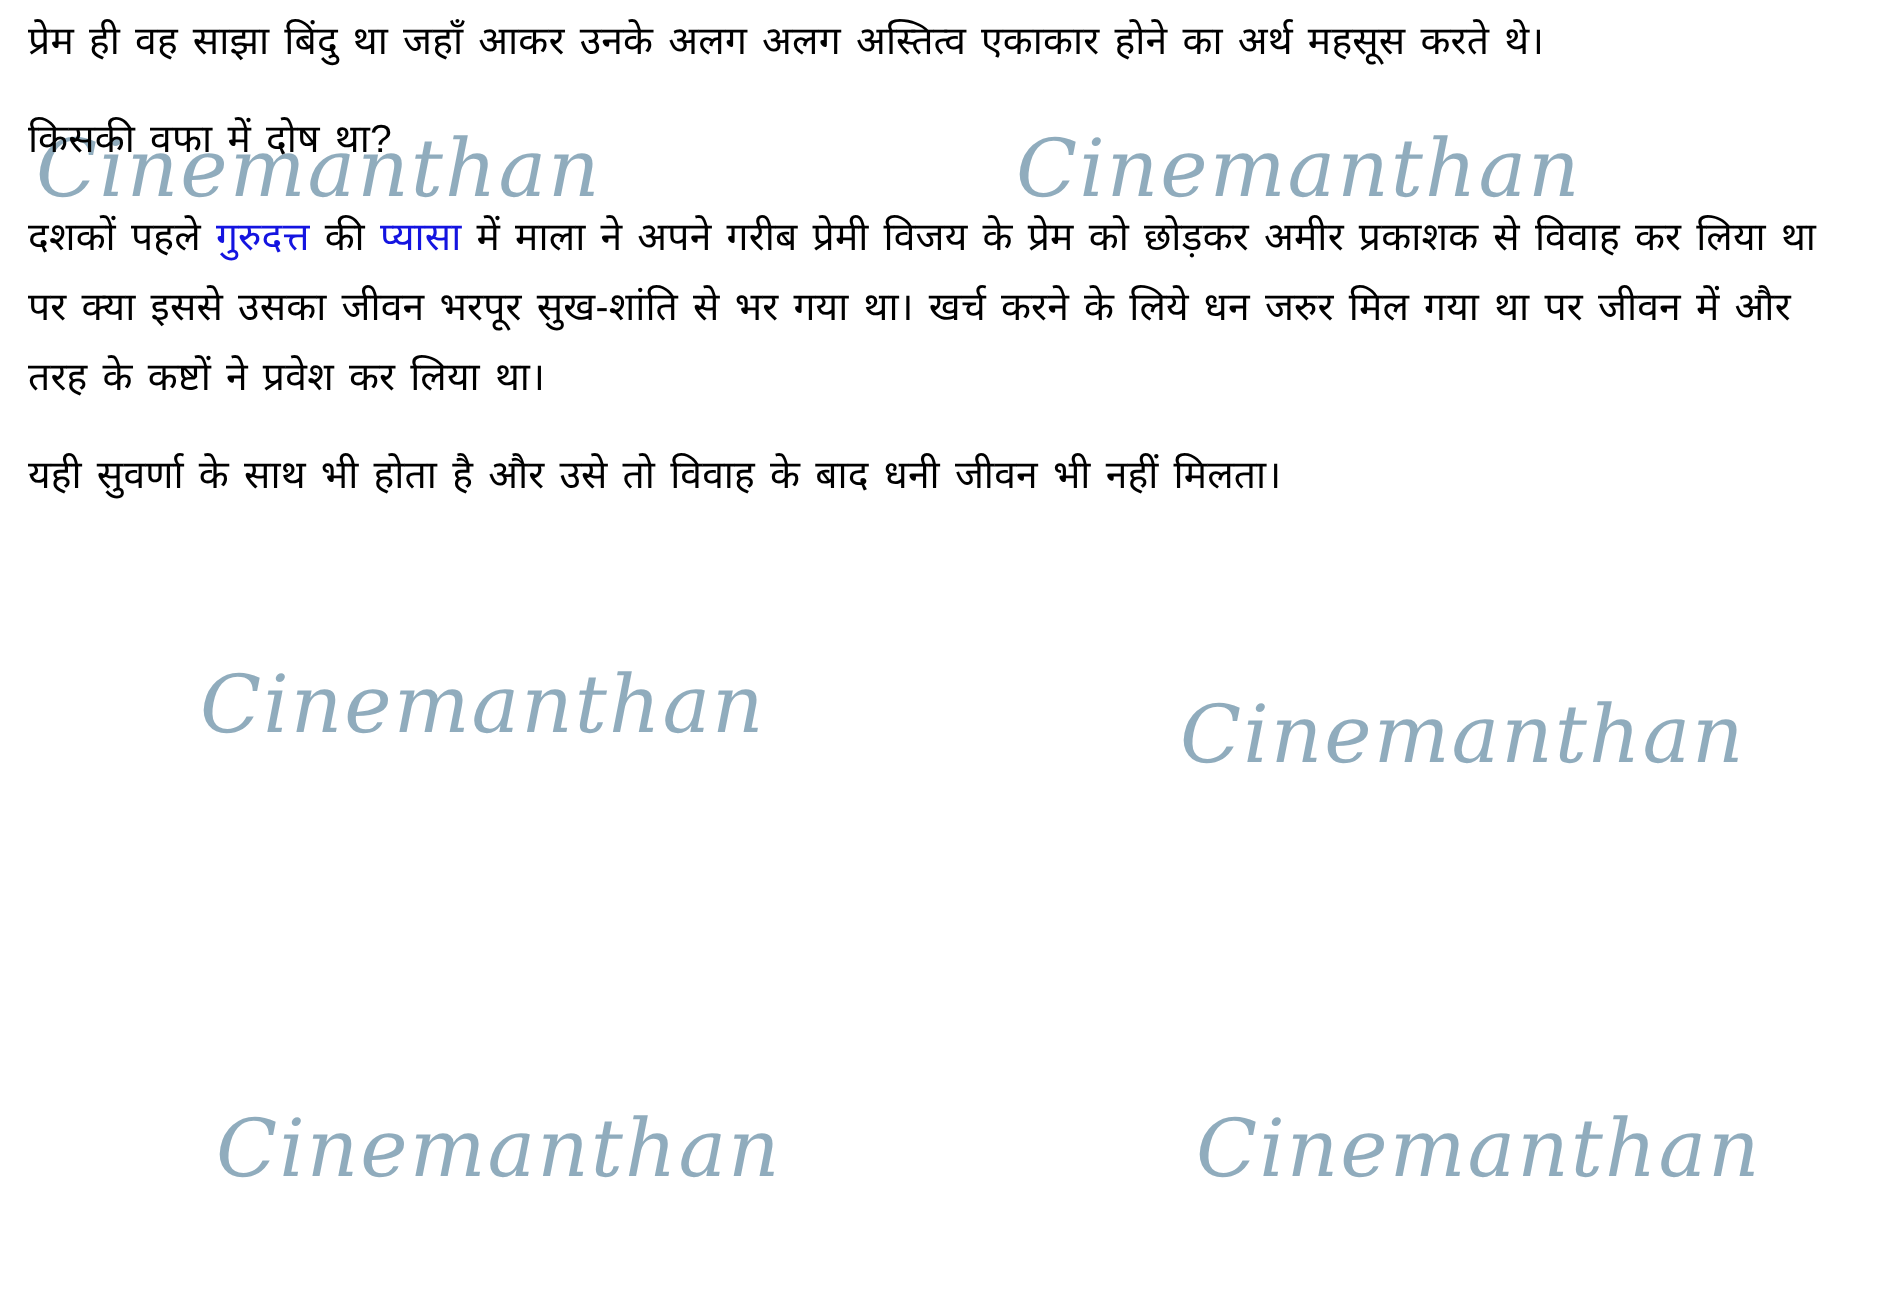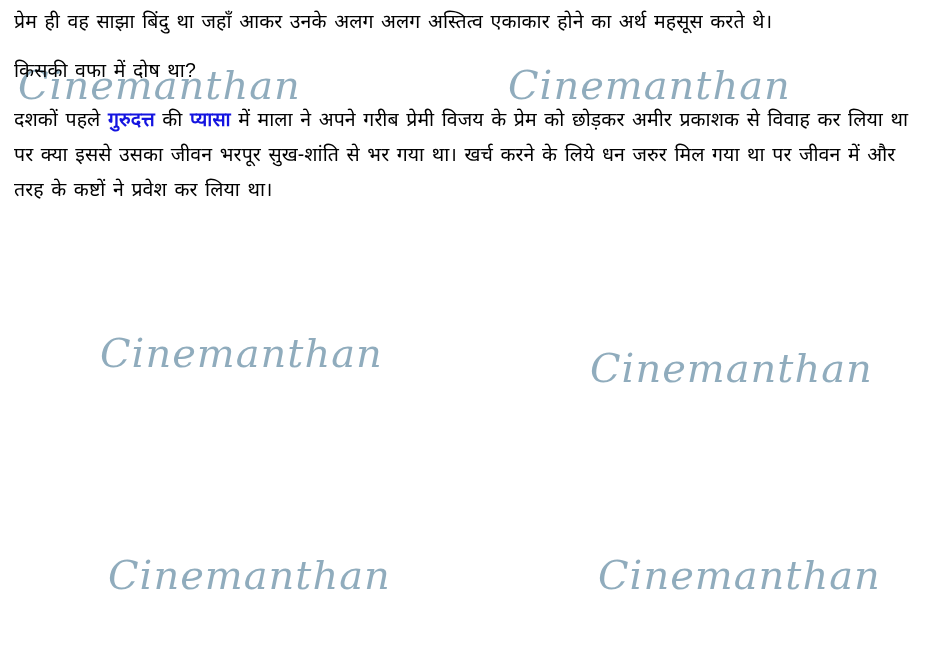--- a/index.html
+++ b/index.html
@@ -59,36 +59,37 @@
     font-family: "Liberation Sans", sans-serif;
     font-size: 19.5px;
     line-height: 35px;
     letter-spacing: 0.1px;
     word-spacing: 2px;
   }
   p.para.spaced { margin-top: 14px; }
   p.first { margin-top: 4px; }
   .hl {
     color: #1414e0;
-    font-weight: bold;
+    font-weight: normal;
   }
 </style>
 </head>
 <body>
 
 <div id="page">
 
   <div class="watermark-layer">
     <div class="watermark wm-1">Cinemanthan</div>
     <div class="watermark wm-2">Cinemanthan</div>
     <div class="watermark wm-3">Cinemanthan</div>
     <div class="watermark wm-4">Cinemanthan</div>
     <div class="watermark wm-5">Cinemanthan</div>
     <div class="watermark wm-6">Cinemanthan</div>
   </div>
 
   <div class="text-layer">
     <p class="para first">प्रेम ही वह साझा बिंदु था जहाँ आकर उनके अलग अलग अस्तित्व एकाकार होने का अर्थ महसूस करते थे।</p>
     <p class="para spaced">किसकी वफा में दोष था?</p>
     <p class="para spaced"><span>दशकों पहले </span><span class="hl">गुरुदत्त</span><span> की </span><span class="hl">प्यासा</span><span> में माला ने अपने गरीब प्रेमी विजय के प्रेम को छोड़कर अमीर प्रकाशक से विवाह कर लिया था पर क्या इससे उसका जीवन भरपूर सुख-शांति से भर गया था। खर्च करने के लिये धन जरुर मिल गया था पर जीवन में और तरह के कष्टों ने प्रवेश कर लिया था।</span></p>
+    <p class="para spaced">यही सुवर्णा के साथ भी होता है और उसे तो विवाह के बाद धनी जीवन भी नहीं मिलता।</p>
   </div>
 
 </div>
 
 </body></html>

